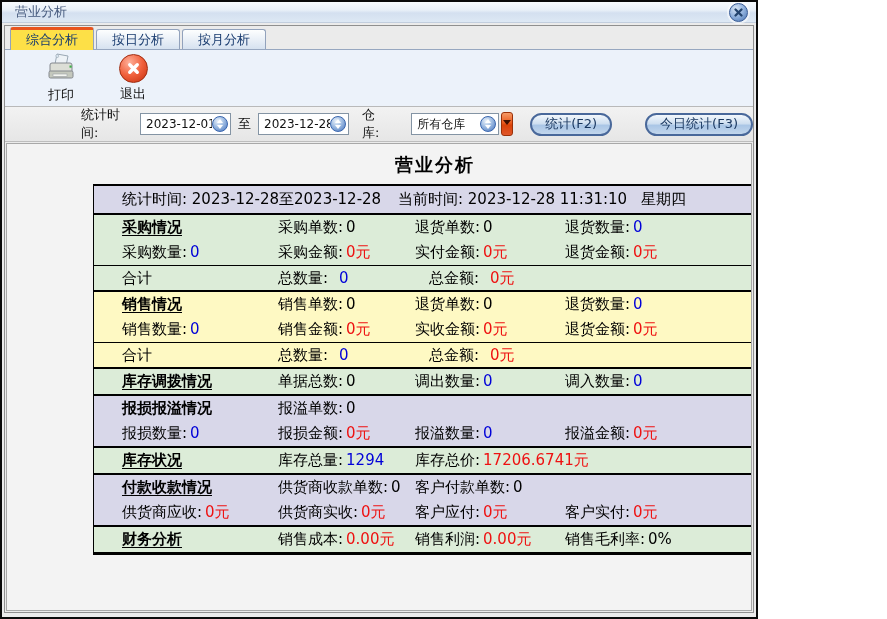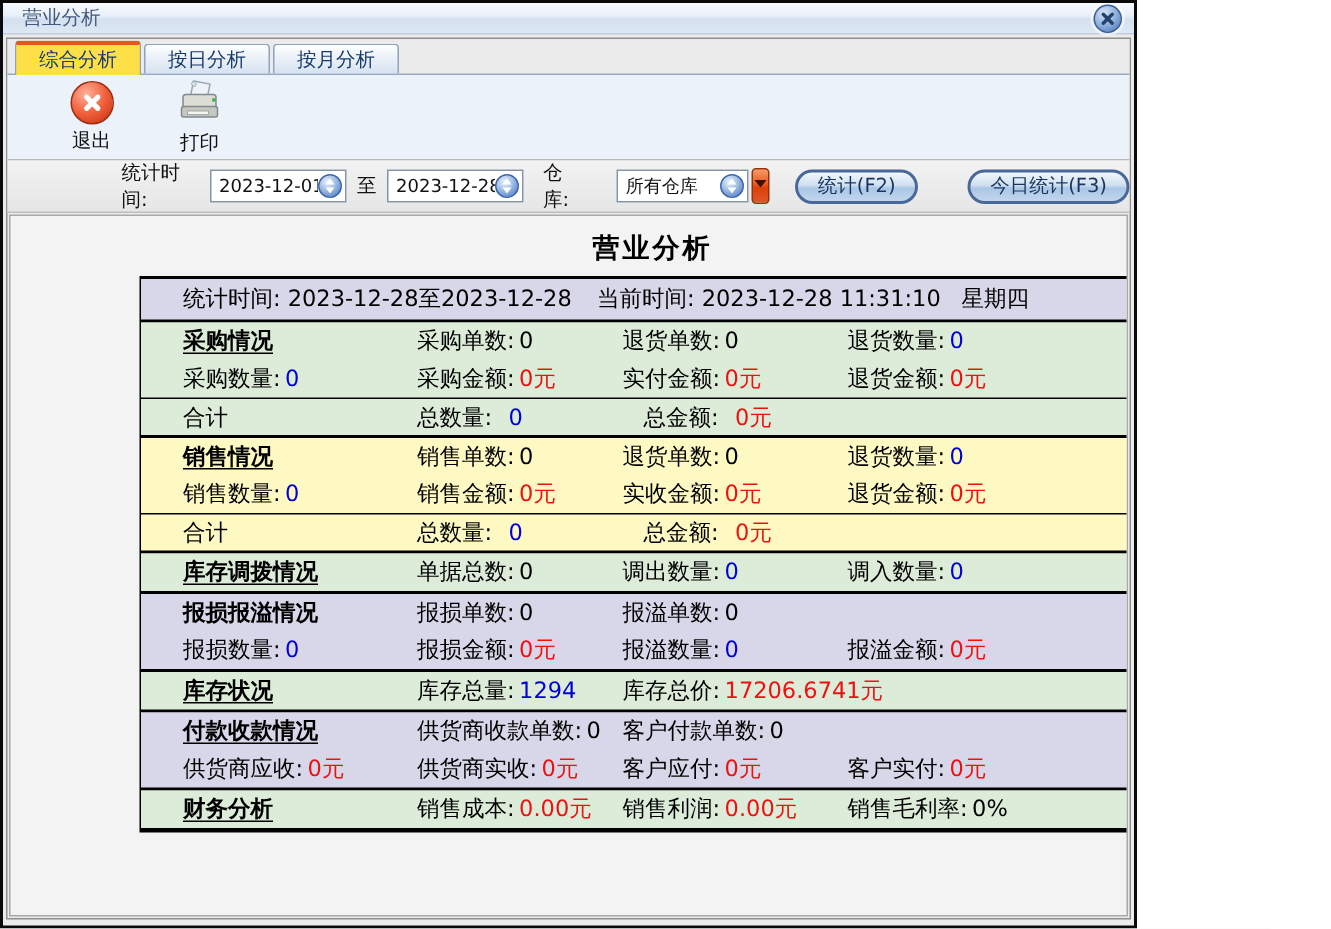--- a/index.html
+++ b/index.html
@@ -205,38 +205,38 @@
   <div class="main-frame">
 
     <div class="tab-strip">
         <div class="tab active">综合分析</div>
         <div class="tab">按日分析</div>
         <div class="tab">按月分析</div>
       </div>
 
     <div class="toolbar">
       <div class="tool-btn">
-        <span class="exit-icon">
-          <svg width="15" height="15" viewBox="0 0 16 16">
-            <path d="M4 4 L12 12 M12 4 L4 12" stroke="#ffffff" stroke-width="3.6" stroke-linecap="round"></path>
-          </svg>
-        </span>
-        <span class="tool-btn-label">退出</span>
-      </div>
-      <div class="tool-btn">
         <svg width="32" height="32" viewBox="0 0 32 32">
           <polygon points="12,2 23,4 21,14 10,12" fill="#eef3f7" stroke="#9aa8b4" stroke-width="1"></polygon>
           <polygon points="12,2 14,4 12.5,6 10.5,4" fill="#d8e4ee" stroke="#9aa8b4" stroke-width="0.6"></polygon>
           <rect x="5" y="11" width="22" height="10" rx="2" fill="#dcded6" stroke="#84888e" stroke-width="1"></rect>
           <rect x="4" y="19" width="24" height="7" rx="1.5" fill="#c4c8bd" stroke="#84888e" stroke-width="1"></rect>
           <rect x="8" y="22" width="14" height="2.4" fill="#f4f5f0" stroke="#9aa0a6" stroke-width="0.6"></rect>
           <rect x="24.5" y="13.5" width="2.2" height="2.2" fill="#3fae49"></rect>
         </svg>
         <span class="tool-btn-label">打印</span>
       </div>
+      <div class="tool-btn">
+        <span class="exit-icon">
+          <svg width="15" height="15" viewBox="0 0 16 16">
+            <path d="M4 4 L12 12 M12 4 L4 12" stroke="#ffffff" stroke-width="3.6" stroke-linecap="round"></path>
+          </svg>
+        </span>
+        <span class="tool-btn-label">退出</span>
+      </div>
     </div>
 
     <div class="filter-bar">
       <span class="flt-label">统计时间:</span>
 
       <div class="combo">
         <span class="combo-text">2023-12-01</span>
         <span class="spinner">
           <svg width="8" height="10" viewBox="0 0 8 10">
               <path d="M4 0 L7 4 L1 4 Z" fill="#fff"></path>
@@ -336,21 +336,20 @@
               <div class="row">
                 <div class="cell"><span class="sec-head u">库存调拨情况</span></div>
                 <div class="cell"><span class="lbl">单据总数:</span><span class="val" style="color: rgb(0, 0, 0);">0</span></div>
                 <div class="cell"><span class="lbl">调出数量:</span><span class="val" style="color: rgb(0, 0, 216);">0</span></div>
                 <div class="cell"><span class="lbl">调入数量:</span><span class="val" style="color: rgb(0, 0, 216);">0</span></div>
               </div>
             </div>
             <div class="section" style="background: rgb(216, 215, 233);">
               <div class="row">
                 <div class="cell"><span class="sec-head">报损报溢情况</span></div>
-                <div class="cell"><span class="lbl">报损单数:</span><span class="val" style="color: rgb(0, 0, 0);">0</span></div>
                 <div class="cell"><span class="lbl">报溢单数:</span><span class="val" style="color: rgb(0, 0, 0);">0</span></div>
                 <div class="cell"></div>
               </div>
               <div class="row">
                 <div class="cell"><span class="lbl">报损数量:</span><span class="val" style="color: rgb(0, 0, 216);">0</span></div>
                 <div class="cell"><span class="lbl">报损金额:</span><span class="val" style="color: rgb(238, 17, 17);">0元</span></div>
                 <div class="cell"><span class="lbl">报溢数量:</span><span class="val" style="color: rgb(0, 0, 216);">0</span></div>
                 <div class="cell"><span class="lbl">报溢金额:</span><span class="val" style="color: rgb(238, 17, 17);">0元</span></div>
               </div>
             </div>

